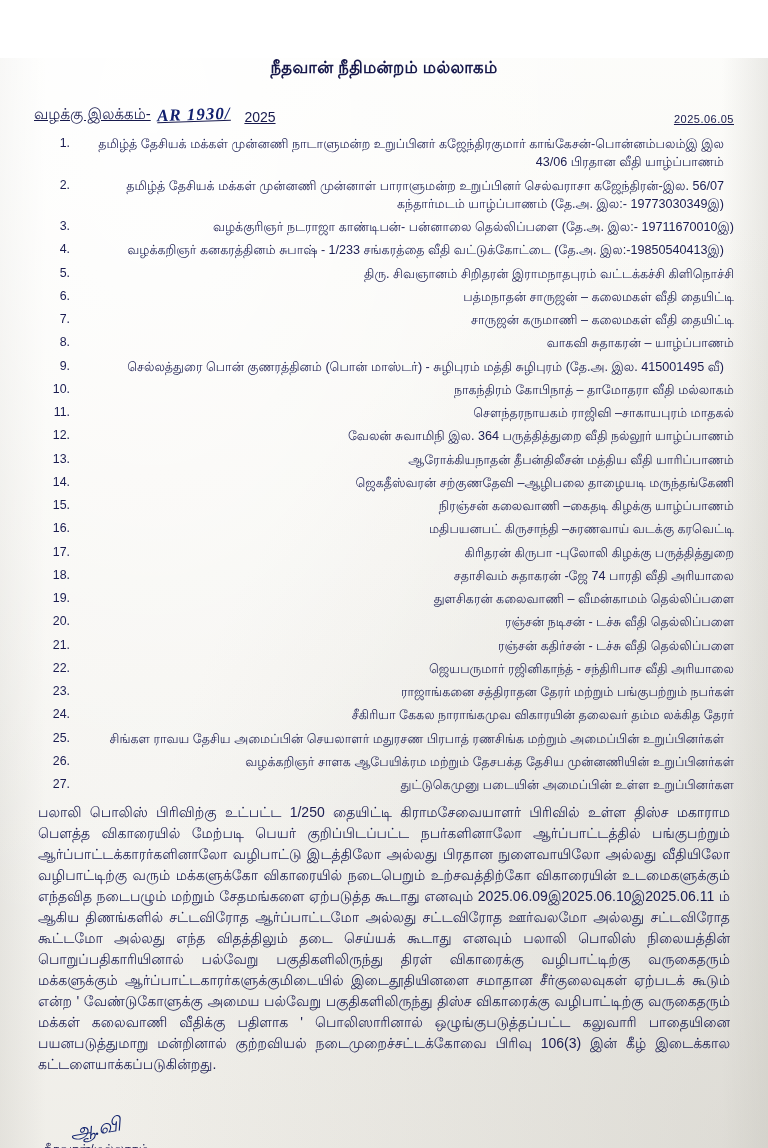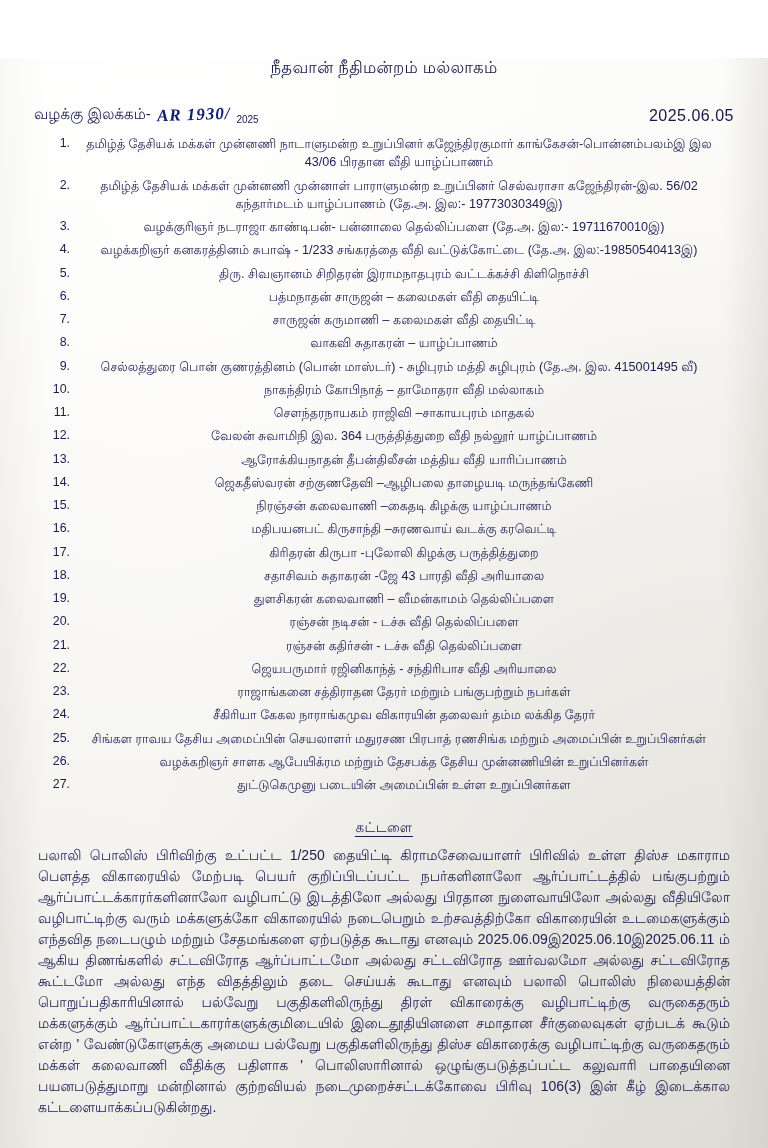--- a/index.html
+++ b/index.html
@@ -28,60 +28,62 @@
   }
   .content{position:relative;z-index:2;padding:0 34px;}
 
   .doc-title{
     text-align:center;
     font-size:16.5px;
     color:#15174a;
     letter-spacing:.3px;
     margin-top:58px;
     font-family:"Liberation Sans", sans-serif;
+    font-weight:bold;
   }
 
   .caseline{
     display:flex;
     align-items:flex-end;
     margin-top:26px;
     font-size:15px;
     color:#17194d;
+    text-decoration:underline;
   }
   .caseline .lbl{white-space:nowrap;}
   .handwritten{
     font-family:"Liberation Serif", serif;
     font-style:italic;
     font-weight:bold;
     color:#12206e;
     font-size:17px;
     letter-spacing:1px;
     margin:0 6px;
     transform:rotate(-2deg);
     display:inline-block;
   }
-  .caseline .year{margin-left:0;font-size:10px;}
+  .caseline .year{margin-left:8px;font-size:14px;}
   .caseline .spacer{flex:1;}
-  .caseline .date{font-size:16px;color:#16184b;letter-spacing:.5px;}
+  .caseline .date{font-size:11px;color:#16184b;letter-spacing:.5px;}
 
   ol.parties{
     list-style:none;
     margin:10px 0 0 0;
     padding:0;
     counter-reset:p;
   }
   ol.parties > li{
     position:relative;
     counter-increment:p;
     padding-left:40px;
     margin-bottom:5px;
     font-size:12.6px;
     line-height:1.45;
     color:#1b1d52;
-    text-align:center;
+    text-align:right;
   }
   ol.parties > li:before{
     content:counter(p) ".";
     position:absolute;
     left:14px;
     top:0;
     width:22px;
     text-align:right;
     font-size:12.4px;
     color:#1b1d52;
@@ -149,51 +151,48 @@
     <div class="caseline">
       <span class="lbl">வழக்கு இலக்கம்-</span>
       <span class="handwritten">AR 1930/</span>
       <span class="year">2025</span>
       <span class="spacer"></span>
       <span class="date">2025.06.05</span>
     </div>
 
     <ol class="parties">
       <li class="wide">தமிழ்த் தேசியக் மக்கள் முன்னணி            நாடாளுமன்ற உறுப்பினர் கஜேந்திரகுமார் காங்கேசன்-பொன்னம்பலம்இ இல 43/06 பிரதான வீதி யாழ்ப்பாணம்</li>
-      <li class="wide">தமிழ்த் தேசியக் மக்கள் முன்னணி  முன்னாள் பாராளுமன்ற உறுப்பினர் செல்வராசா கஜேந்திரன்-இல. 56/02 கந்தார்மடம் யாழ்ப்பாணம் (தே.அ. இல:- 19773030349இ)</li>
+      <li class="wide">தமிழ்த் தேசியக் மக்கள் முன்னணி  முன்னாள் பாராளுமன்ற உறுப்பினர் செல்வராசா கஜேந்திரன்-இல. 56/07 கந்தார்மடம் யாழ்ப்பாணம் (தே.அ. இல:- 19773030349இ)</li>
       <li>வழக்குரிஞர் நடராஜா காண்டிபன்- பன்னாலை தெல்லிப்பளை (தே.அ. இல:- 19711670010இ)</li>
       <li class="wide">வழக்கறிஞர் கனகரத்தினம் சுபாஷ் - 1/233 சங்கரத்தை வீதி வட்டுக்கோட்டை (தே.அ. இல:-19850540413இ)</li>
       <li>திரு. சிவஞானம் சிறிதரன் இராமநாதபுரம் வட்டக்கச்சி கிளிநொச்சி</li>
       <li>பத்மநாதன் சாருஜன் – கலைமகள் வீதி தையிட்டி</li>
       <li>சாருஜன் கருமாணி – கலைமகள் வீதி தையிட்டி</li>
       <li>வாகவி சுதாகரன் –  யாழ்ப்பாணம்</li>
       <li class="wide">செல்லத்துரை பொன் குணரத்தினம் (பொன் மாஸ்டர்) - சுழிபுரம் மத்தி சுழிபுரம் (தே.அ. இல. 415001495 வீ)</li>
       <li>நாகந்திரம் கோபிநாத் – தாமோதரா வீதி மல்லாகம்</li>
       <li>சௌந்தரநாயகம் ராஜிவி –சாகாயபுரம் மாதகல்</li>
       <li>வேலன் சுவாமிநி இல. 364 பருத்தித்துறை வீதி நல்லூர் யாழ்ப்பாணம்</li>
       <li>ஆரோக்கியநாதன் தீபன்திலீசன் மத்திய வீதி யாரிப்பாணம்</li>
       <li>ஜெகதீஸ்வரன் சற்குணதேவி –ஆழிபலை தாழையடி மருந்தங்கேணி</li>
       <li>நிரஞ்சன் கலைவாணி –கைதடி கிழக்கு யாழ்ப்பாணம்</li>
       <li>மதிபயனபட் கிருசாந்தி –சுரணவாய் வடக்கு கரவெட்டி</li>
       <li>கிரிதரன் கிருபா -புலோலி கிழக்கு பருத்தித்துறை</li>
-      <li>சதாசிவம் சுதாகரன் -ஜே 43 பாரதி வீதி அரியாலை</li>
+      <li>சதாசிவம் சுதாகரன் -ஜே 74 பாரதி வீதி அரியாலை</li>
       <li>துளசிகரன் கலைவாணி – வீமன்காமம் தெல்லிப்பளை</li>
       <li>ரஞ்சன் நடிசன் - டச்சு வீதி தெல்லிப்பளை</li>
       <li>ரஞ்சன் கதிர்சன் - டச்சு வீதி தெல்லிப்பளை</li>
       <li>ஜெயபருமார் ரஜினிகாந்த் - சந்திரிபாச வீதி அரியாலை</li>
       <li>ராஜாங்கனை சத்திராதன தேரர் மற்றும் பங்குபற்றும் நபர்கள்</li>
       <li>சீகிரியா கேகல நாராங்கமுவ விகாரயின் தலைவர் தம்ம லக்கித தேரர்</li>
       <li class="wide">சிங்கள ராவய தேசிய அமைப்பின் செயலாளர் மதுரசண பிரபாத் ரணசிங்க மற்றும் அமைப்பின் உறுப்பினர்கள்</li>
       <li>வழக்கறிஞர் சாளக ஆபேயிக்ரம மற்றும் தேசபக்த தேசிய முன்னணியின் உறுப்பினர்கள்</li>
       <li>துட்டுகெமுனு படையின் அமைப்பின் உள்ள உறுப்பினர்கள</li>
     </ol>
 
-    <div class="order-title">
-      <span class="u">கட்டளை</span>
-    </div>
 
     <div class="order-body">பலாலி பொலிஸ் பிரிவிற்கு உட்பட்ட 1/250 தையிட்டி கிராமசேவையாளர் பிரிவில் உள்ள திஸ்ச மகாராம பௌத்த விகாரையில் மேற்படி பெயர் குறிப்பிடப்பட்ட நபர்களினாலோ ஆர்ப்பாட்டத்தில் பங்குபற்றும் ஆர்ப்பாட்டக்காரர்களினாலோ வழிபாட்டு இடத்திலோ அல்லது பிரதான நுளைவாயிலோ அல்லது வீதியிலோ வழிபாட்டிற்கு வரும் மக்களுக்கோ விகாரையில் நடைபெறும் உற்சவத்திற்கோ விகாரையின் உடமைகளுக்கும் எந்தவித நடைபழும் மற்றும் சேதமங்களை ஏற்படுத்த கூடாது எனவும் 2025.06.09இ2025.06.10இ2025.06.11 ம் ஆகிய திணங்களில் சட்டவிரோத ஆர்ப்பாட்டமோ அல்லது சட்டவிரோத ஊர்வலமோ அல்லது சட்டவிரோத கூட்டமோ அல்லது எந்த விதத்திலும் தடை செய்யக் கூடாது எனவும் பலாலி பொலிஸ் நிலையத்தின் பொறுப்பதிகாரியினால் பல்வேறு பகுதிகளிலிருந்து திரள் விகாரைக்கு வழிபாட்டிற்கு வருகைதரும் மக்களுக்கும் ஆர்ப்பாட்டகாரர்களுக்குமிடையில் இடைதூதியினளை சமாதான சீர்குலைவுகள் ஏற்படக் கூடும் என்ற ' வேண்டுகோளுக்கு அமைய பல்வேறு பகுதிகளிலிருந்து திஸ்ச விகாரைக்கு வழிபாட்டிற்கு வருகைதரும் மக்கள் கலைவாணி வீதிக்கு பதிளாக ' பொலிஸாரினால் ஒழுங்குபடுத்தப்பட்ட கலுவாரி பாதையினை பயனபடுத்துமாறு மன்றினால் குற்றவியல் நடைமுறைச்சட்டக்கோவை பிரிவு 106(3) இன் கீழ் இடைக்கால கட்டளையாக்கப்படுகின்றது.</div>
 
     <div class="signature-block">
       <div class="sig-mark">ஆ.வி</div>
       <div class="sig-caption">நீதவான்/மல்லாகம்</div>
       <div class="stamp">
         <div>Magistrate</div>
 
       </div>

